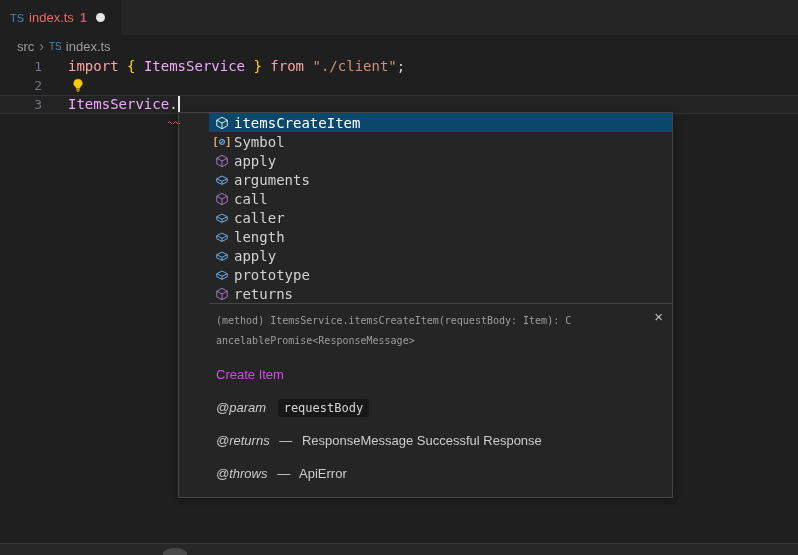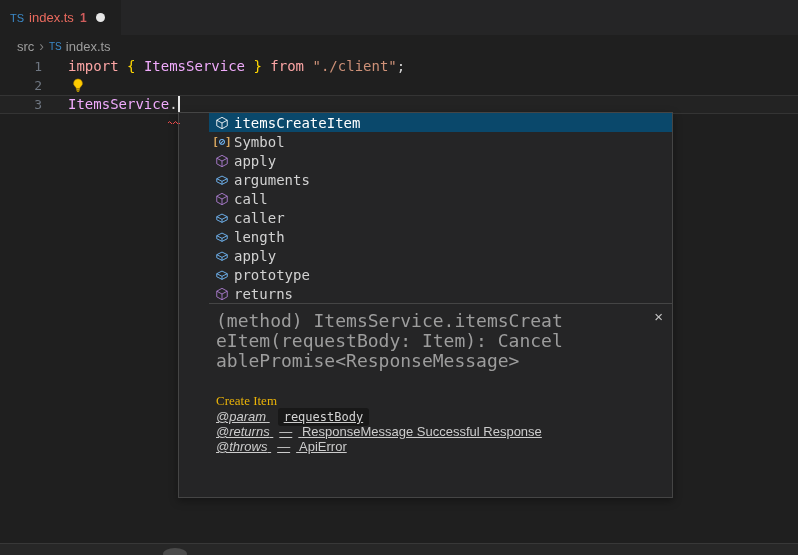--- a/index.html
+++ b/index.html
@@ -46,25 +46,25 @@
   .row[data-kind="field"]  .ic-cube2 { display:inline-flex; color:#75beff; }
   .row[data-kind="variable"] .ic-var { display:inline-flex; }
   .row[data-selected="true"] { background:#0a486b; color:#ffffff; }
   .row[data-selected="true"] .ic-cube { color:#ffffff; }
   .ic-var { font-size:11px; font-weight:bold; line-height:16px; }
   .ic-var .br { color:#d7a65f; } .ic-var .at { color:#75beff; font-size:10px; }
 
   
   .docs { border-top:1px solid #454545; background:#252526; position:relative;
     padding:7px 8px 12px 7px; min-height:194px; }
-  .sig { width:356px; font-family:"DejaVu Sans Mono", monospace; font-size:18px;
+  .sig { width:356px; font-family:"DejaVu Sans Mono", monospace; font-size:10px;
     line-height:20px; color:#9d9d9d; word-break:break-all; white-space:pre-wrap; }
   .docs-close { position:absolute; top:5px; right:9px; color:#c5c5c5; font-size:15px; line-height:15px; }
-  .desc { margin-top:22px; font-size:13px; color:#eab308;font-family:Liberation Serif, serif; }
-  .tagrow { font-size:13px; color:#cccccc;text-decoration:underline; }
+  .desc { margin-top:16px; font-size:13px; color:#d946ef; }
+  .tagrow { margin-top:18px; font-size:13px; color:#cccccc; }
   .tagrow em { font-style:italic; }
   .tagrow .dash { margin:0 6px; }
   .codebadge { font-family:"DejaVu Sans Mono", monospace; font-size:12px; color:#d4d4d4;
     background:#181818; padding:2px 6px; border-radius:3px; margin-left:8px; }
 
   
   .bottom-strip { position:absolute; left:0; top:543px; width:798px; height:12px;
     background:#272727; border-top:1px solid #383838; z-index:0; }
   .bottom-dot { position:absolute; left:163px; top:548px; width:24px; height:12px;
     border-radius:50%; background:#4a4a4a; z-index:2; }

